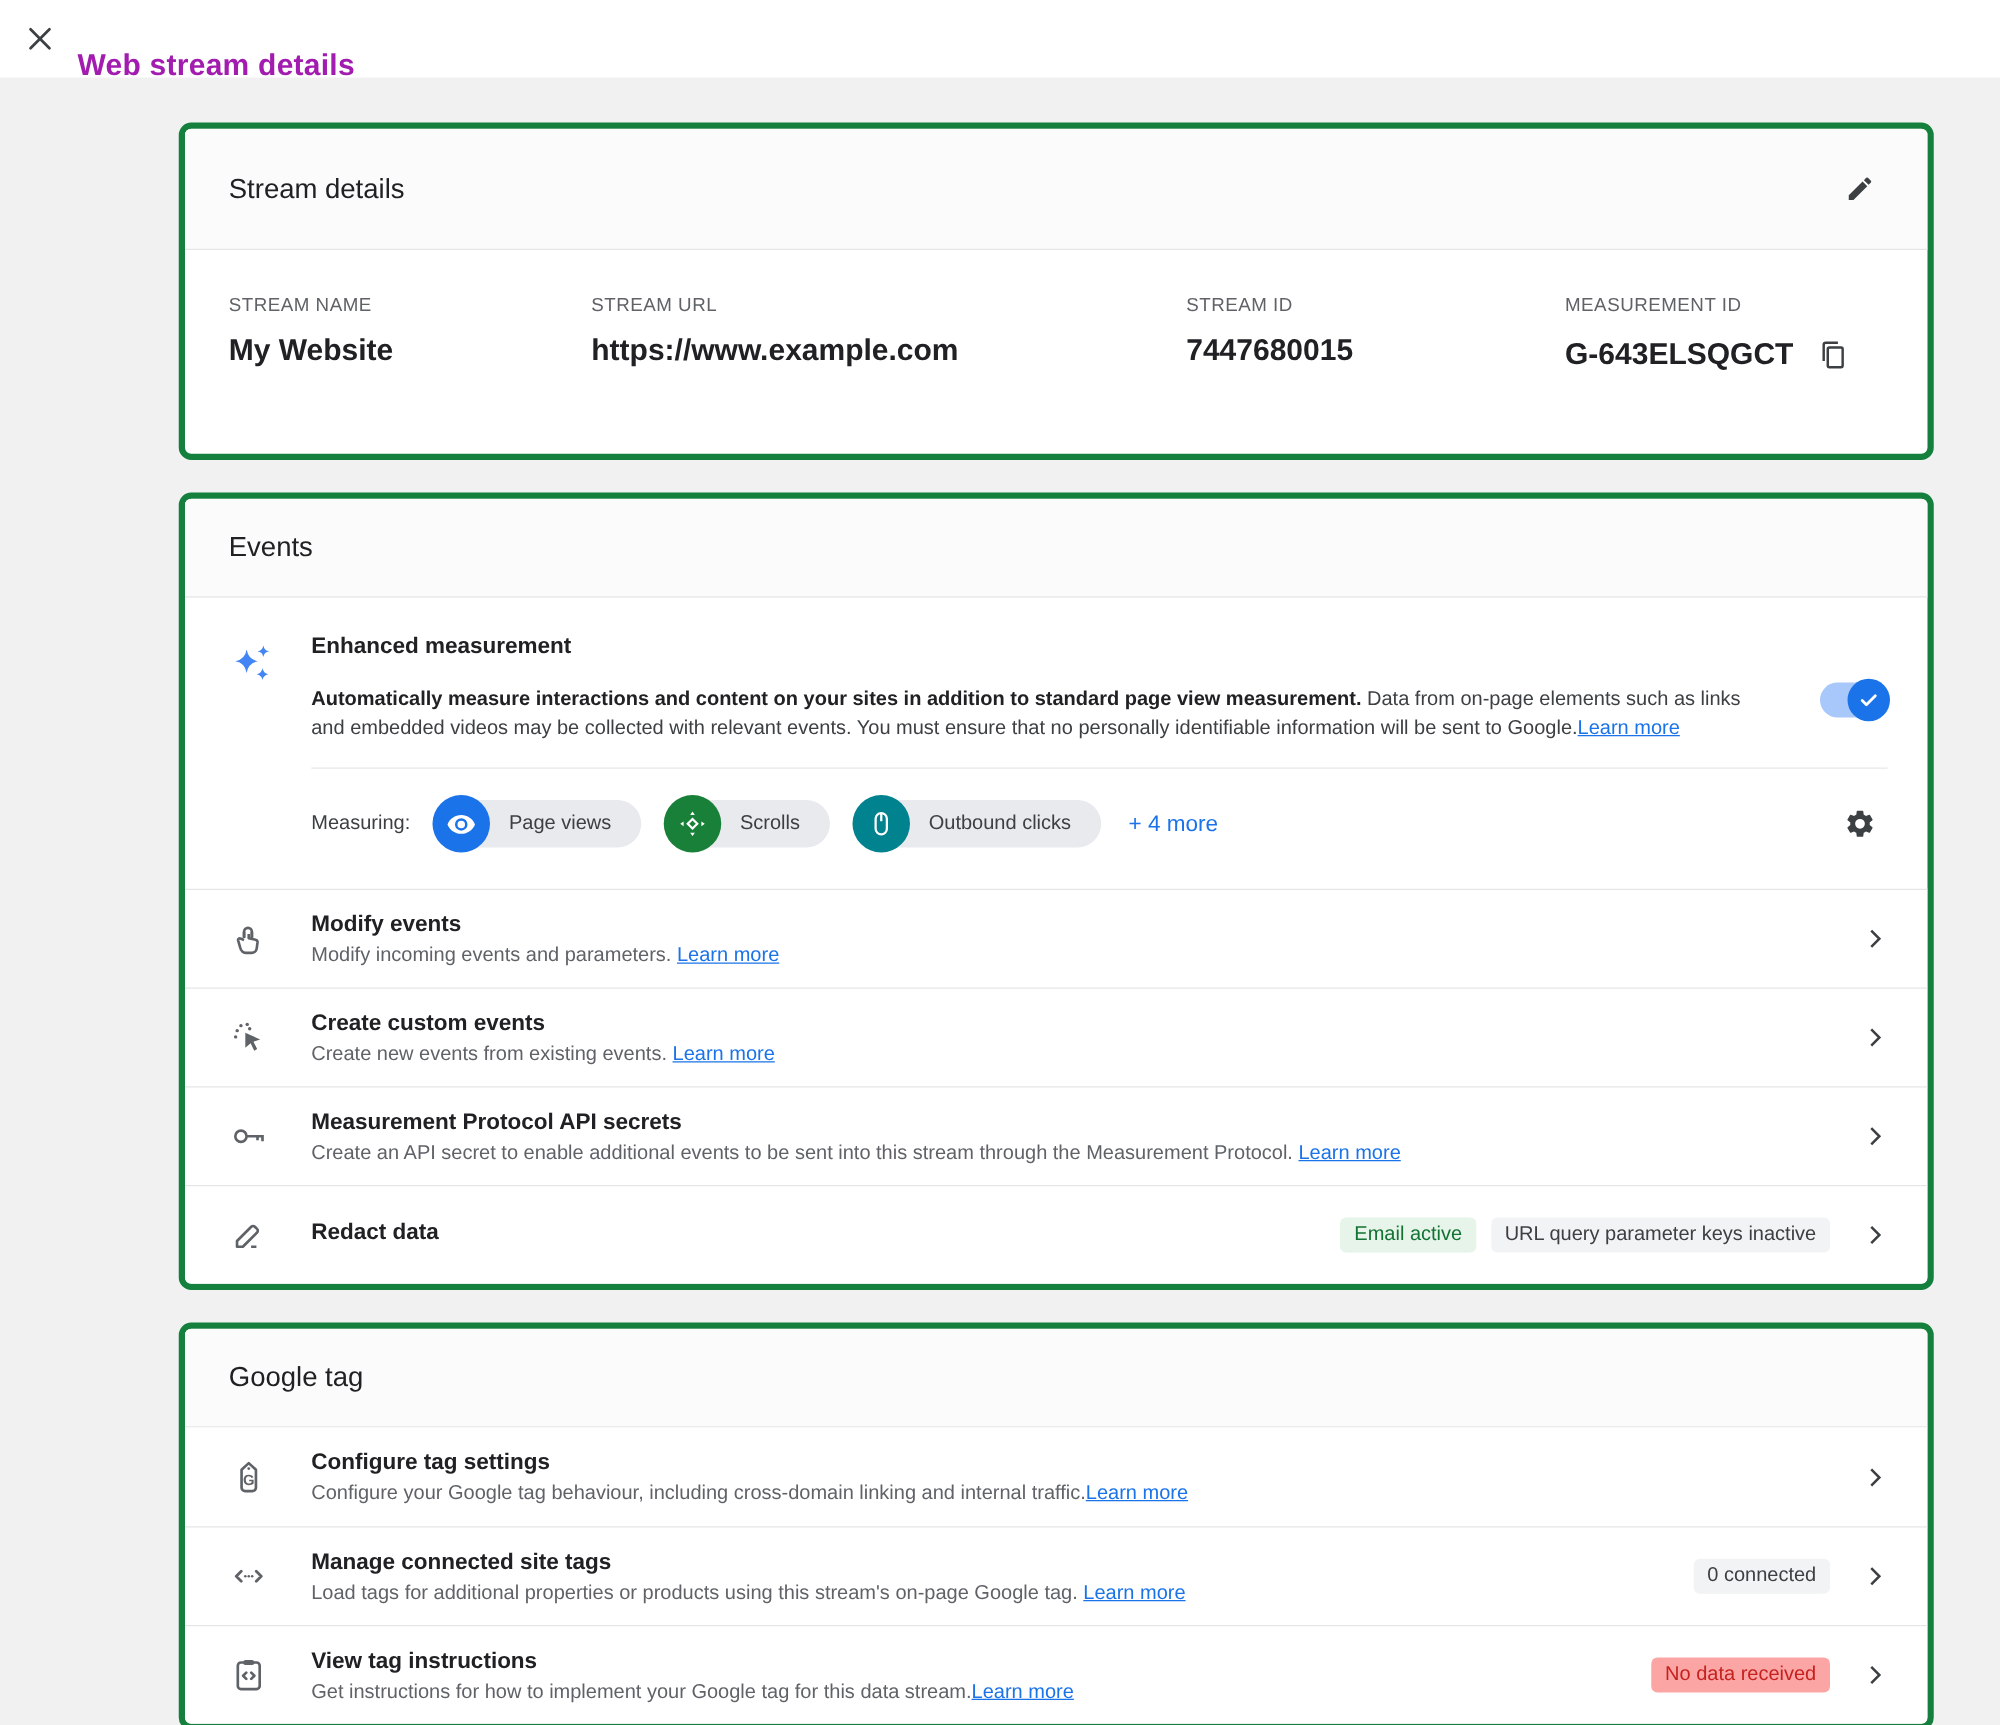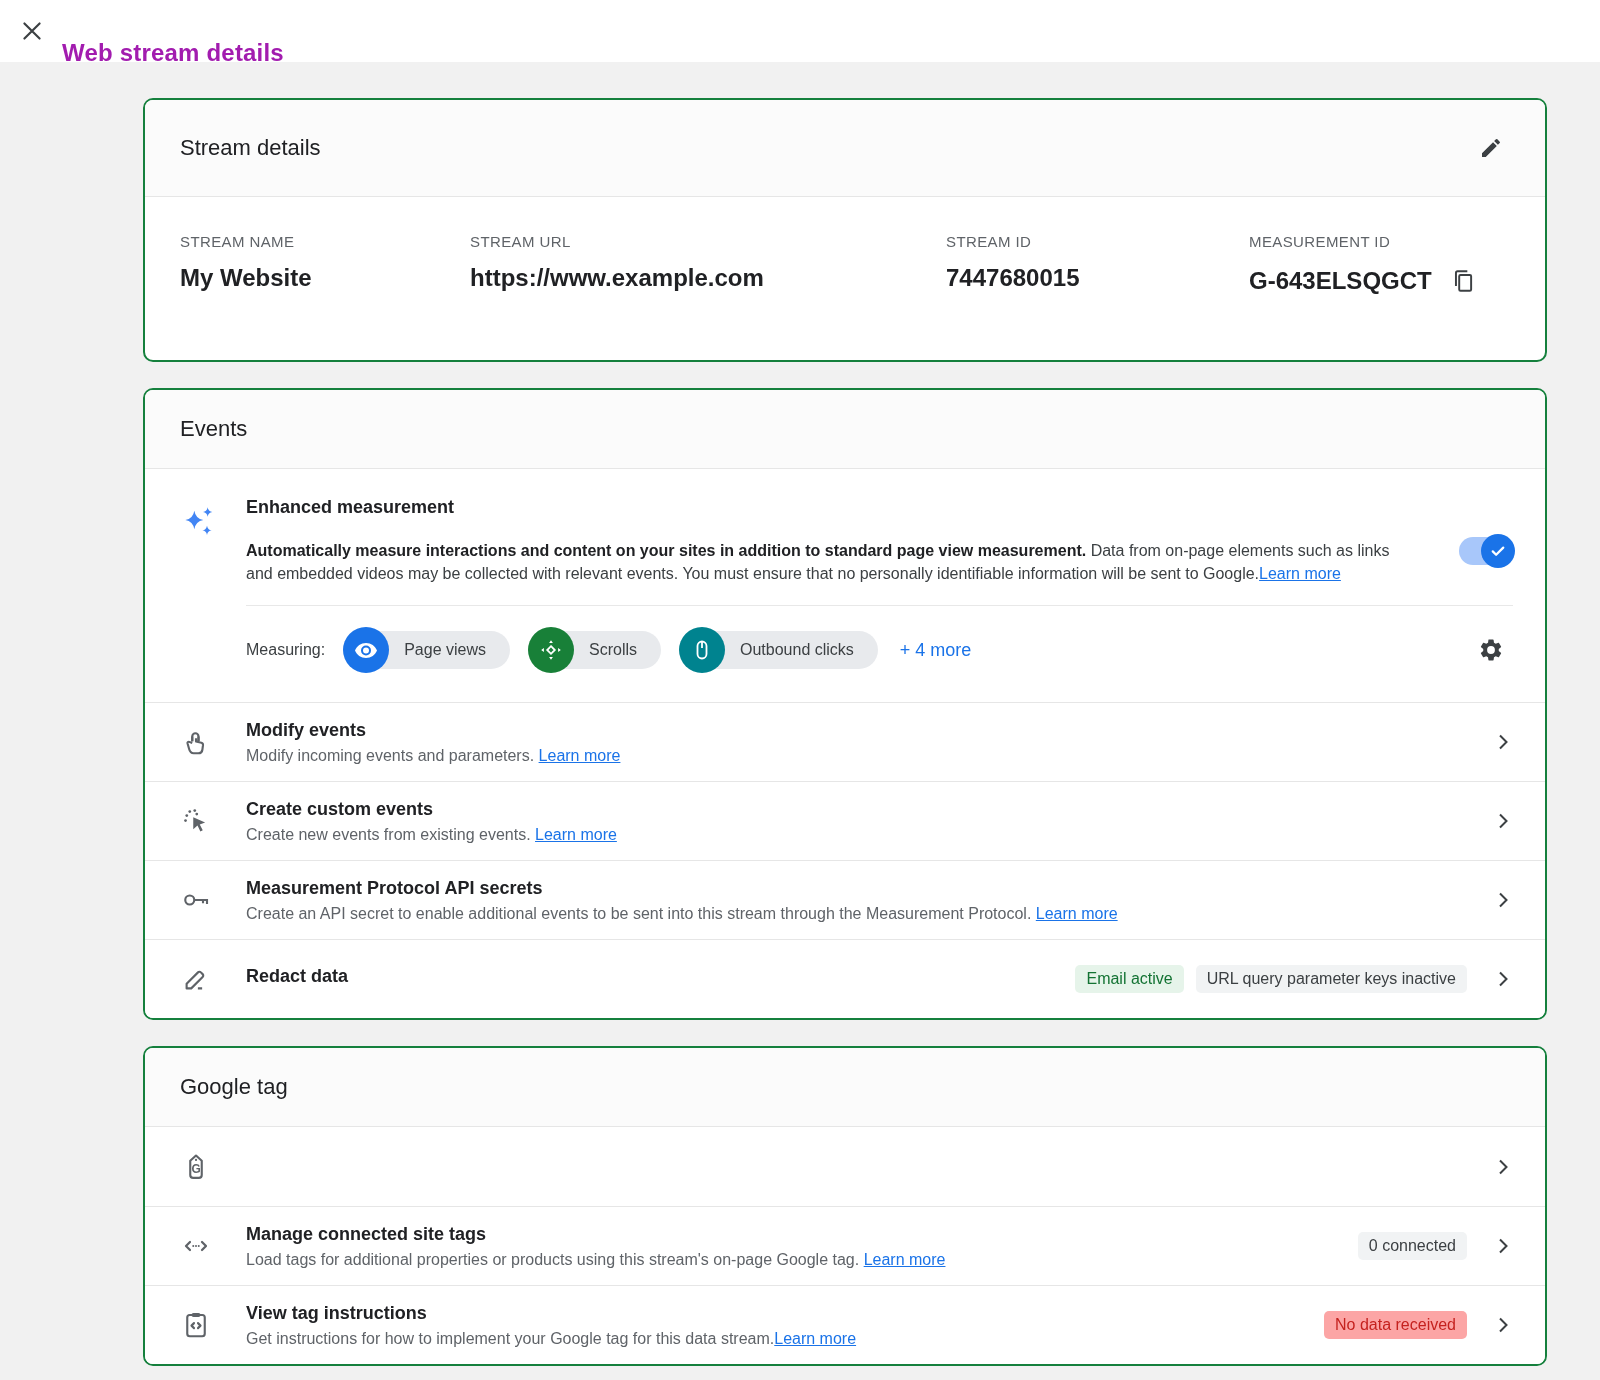--- a/index.html
+++ b/index.html
@@ -10,21 +10,21 @@
   }
   .page { width:1600px; height:1380px; overflow:hidden; background:#f1f1f1; }
 
   
   .topbar { height:62px; background:#fff; display:flex; align-items:center; padding:0 24px 0 14px; }
   .close-btn { width:36px; height:36px; display:flex; align-items:center; justify-content:center; cursor:pointer; margin-right:12px; }
   .page-title { font-size:24px; font-weight:700; letter-spacing:.2px; color:#a21caf;margin-top:44px; }
 
   .content { padding:36px 53px 0 143px; }
 
-  .card { background:#fff; border:2px solid #15803d; border-radius:10px; overflow:hidden; }
+  .card { background:#fff; border:5px solid #15803d; border-radius:10px; overflow:hidden; }
   .card + .card { margin-top:26px; }
   .card-header { display:flex; align-items:center; background:#fbfbfb; padding:26px 32px 26px 35px; border-bottom:1px solid #e6e6e6; }
   .card-title { font-size:22px; color:#202124; }
   .spacer { flex:1; }
   .icon-btn { width:44px; height:44px; display:flex; align-items:center; justify-content:center; border-radius:50%; cursor:pointer; }
 
   
   .sd-body { display:flex; padding:36px 35px 62px 35px; }
   .sd-field:nth-child(1){ width:290px; } .sd-field:nth-child(2){ width:476px; }
   .sd-field:nth-child(3){ width:303px; } .sd-field:nth-child(4){ flex:1; }
@@ -48,21 +48,21 @@
   .enh-divider { border-top:1px solid #e8e8e8; margin:0 32px 0 101px; }
   .measuring { display:flex; align-items:center; padding:22px 32px 30px 101px; }
   .meas-label { font-size:16px; color:#3c4043; margin-right:18px; }
   .chip { display:flex; align-items:center; background:#e8eaed; border-radius:23px; height:38px; margin-right:18px; cursor:pointer; }
   .chip-circle { width:46px; height:46px; border-radius:50%; display:flex; align-items:center; justify-content:center; }
   .chip-label { font-size:16px; color:#3c4043; padding:0 24px 0 15px; }
   .c-blue{ background:#1a73e8; } .c-green{ background:#188038; } .c-teal{ background:#00838f; }
   .more-link { font-size:18px; color:#1a73e8; margin-left:4px; cursor:pointer; }
 
   
-  .row { display:flex; align-items:center; border-top:1px solid #e6e6e6; padding:15px 28px 15px 0; min-height:79px; background:#fff;justify-content:space-between; }
+  .row { display:flex; align-items:center; border-top:1px solid #e6e6e6; padding:15px 28px 15px 0; min-height:79px; background:#fff; }
   .row-icon { width:101px; display:flex; justify-content:center; flex-shrink:0; }
   .row-main { flex:1; padding-right:20px; }
   .row-title { font-size:18px; font-weight:700; color:#202124; margin-bottom:6px; }
   .row-desc { font-size:16px; color:#5f6368; }
   .badges { display:flex; align-items:center; gap:12px; margin-right:22px; }
   .badge { font-size:16px; padding:5px 11px; border-radius:5px; white-space:nowrap; }
   .badge-green { background:#e6f4ea; color:#137333; }
   .badge-gray { background:#f1f3f4; color:#3c4043; }
   .badge-yellow { background:#fca5a5; color:#c5221f; }
   .chev { width:28px; display:flex; justify-content:center; cursor:pointer; }
@@ -287,20 +287,26 @@
       </div>
 
       <div class="row" style="border-top:none">
         <div class="row-icon">
           <svg width="30" height="30" viewBox="0 0 24 24" fill="none" stroke="#5f6368" stroke-width="1.7" stroke-linejoin="round">
               <path d="M12 2.8l4.6 4.2v11.4a2.3 2.3 0 0 1-2.3 2.3H9.7a2.3 2.3 0 0 1-2.3-2.3V7Z"></path>
               <circle cx="12" cy="6.3" r="0.9" fill="#5f6368" stroke="none"></circle>
               <text x="12" y="17" text-anchor="middle" font-size="9.5" font-weight="bold" fill="#5f6368" stroke="none" font-family="'Liberation Sans',sans-serif">G</text>
             </svg>
         </div>
+        <div class="row-main">
+          <div class="row-title">Configure tag settings</div>
+          <div class="row-desc">
+            <span>Configure your Google tag behaviour, including cross-domain linking and internal traffic.</span><a class="lm">Learn more</a>
+          </div>
+        </div>
         <div class="chev">
           <svg width="24" height="24" viewBox="0 0 24 24" fill="none" stroke="#3c4043" stroke-width="2">
               <path d="M9 5.5l6.5 6.5L9 18.5"></path>
             </svg>
         </div>
       </div>
 
       <div class="row">
         <div class="row-icon">
           <svg width="30" height="30" viewBox="0 0 24 24" fill="none" stroke="#5f6368" stroke-width="1.8" stroke-linecap="round" stroke-linejoin="round">

